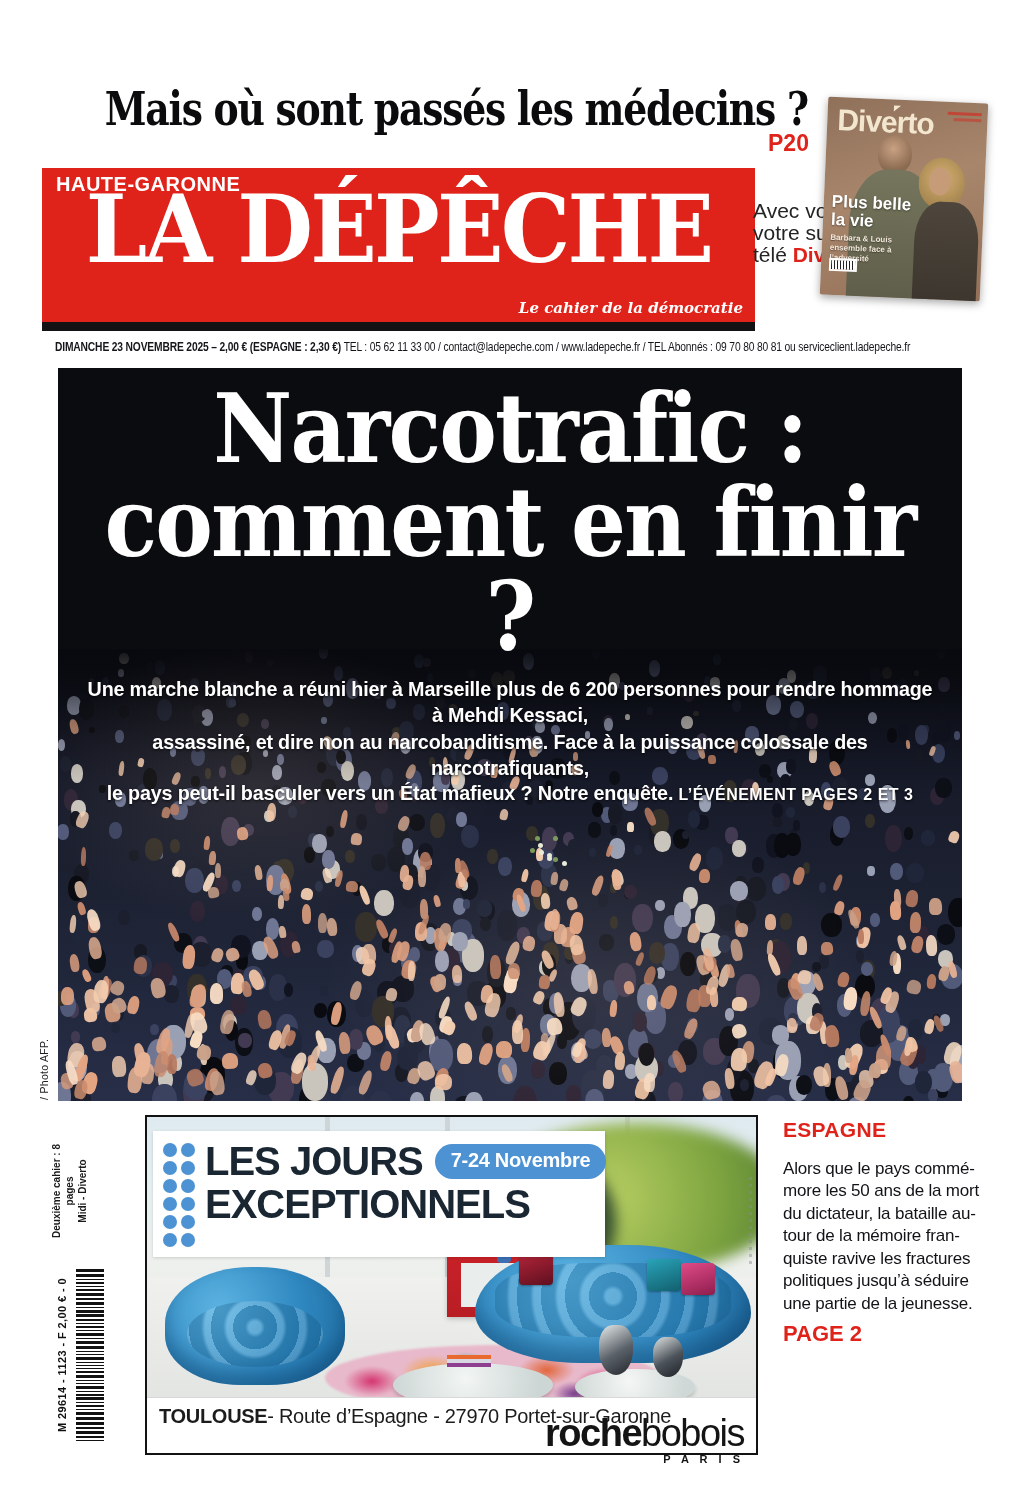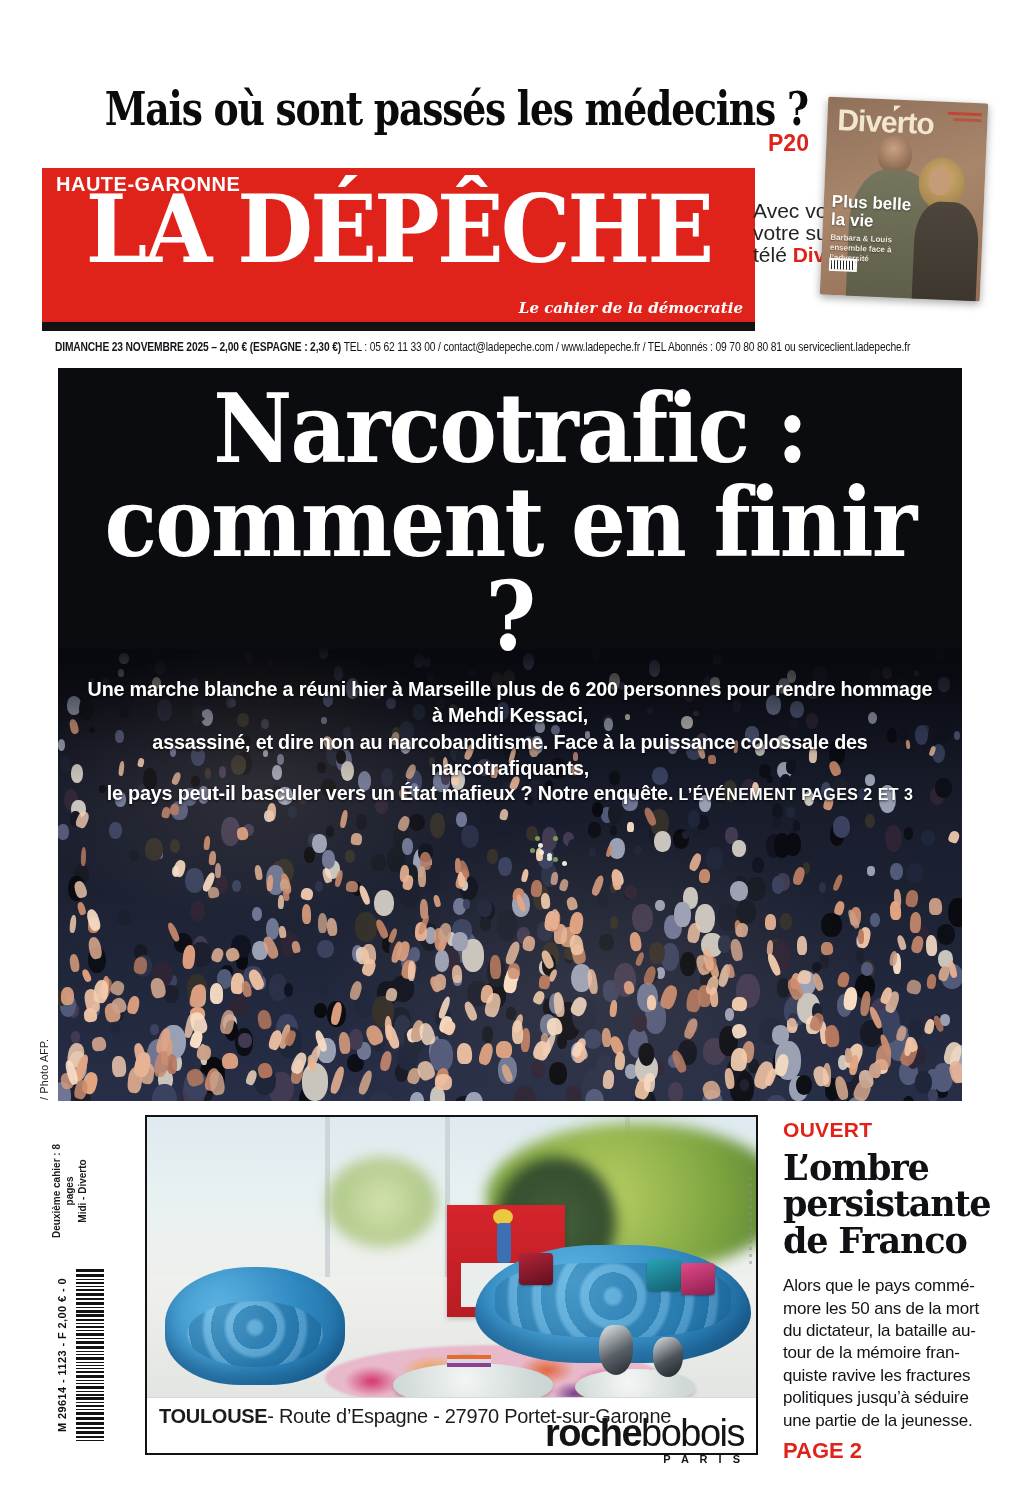--- a/index.html
+++ b/index.html
@@ -1201,34 +1201,56 @@
       <div class="armchair"></div>
       <div class="sofa"></div>
       <div class="cushion cu1"></div>
       <div class="cushion cu2"></div>
       <div class="cushion cu3"></div>
       <div class="table1"></div>
       <div class="table2"></div>
       <div class="books"></div>
       <div class="vase1"></div>
       <div class="vase2"></div>
+      <div class="ad-banner">
+        <div class="dots">
+          <i></i>
+            <i></i>
+            <i></i>
+            <i></i>
+            <i></i>
+            <i></i>
+            <i></i>
+            <i></i>
+            <i></i>
+            <i></i>
+            <i></i>
+            <i></i>
+        </div>
+        <div>
+          <div class="promo-row">
+            <span class="promo-text">LES JOURS</span>
+            <span class="badge">7-24 Novembre</span>
+          </div>
+          <div class="promo-text">EXCEPTIONNELS</div>
+        </div>
+      </div>
       <div class="ad-credit"></div>
     </div>
     <div class="ad-footer">
       <div class="ad-address"><b>TOULOUSE</b><span>- Route d’Espagne - 27970 Portet-sur-Garonne</span></div>
       <div class="ad-logo">
         <div class="row"><span class="strong">roche</span><span class="light">bobois</span></div>
         <div class="city">P A R I S</div>
       </div>
     </div>
   </div>
 
   <div class="abs spain">
-    <div class="spain-kicker">OUVERT</div>
-    <div class="spain-headline">L’ombre persistante de Franco</div>
+    <div class="spain-kicker">ESPAGNE</div>
     <div class="spain-body preline">Alors que le pays commé-
 more les 50 ans de la mort
 du dictateur, la bataille au-
 tour de la mémoire fran-
 quiste ravive les fractures
 politiques jusqu’à séduire
 une partie de la jeunesse.</div>
     <div class="spain-pref">PAGE 2</div>
   </div>
 

